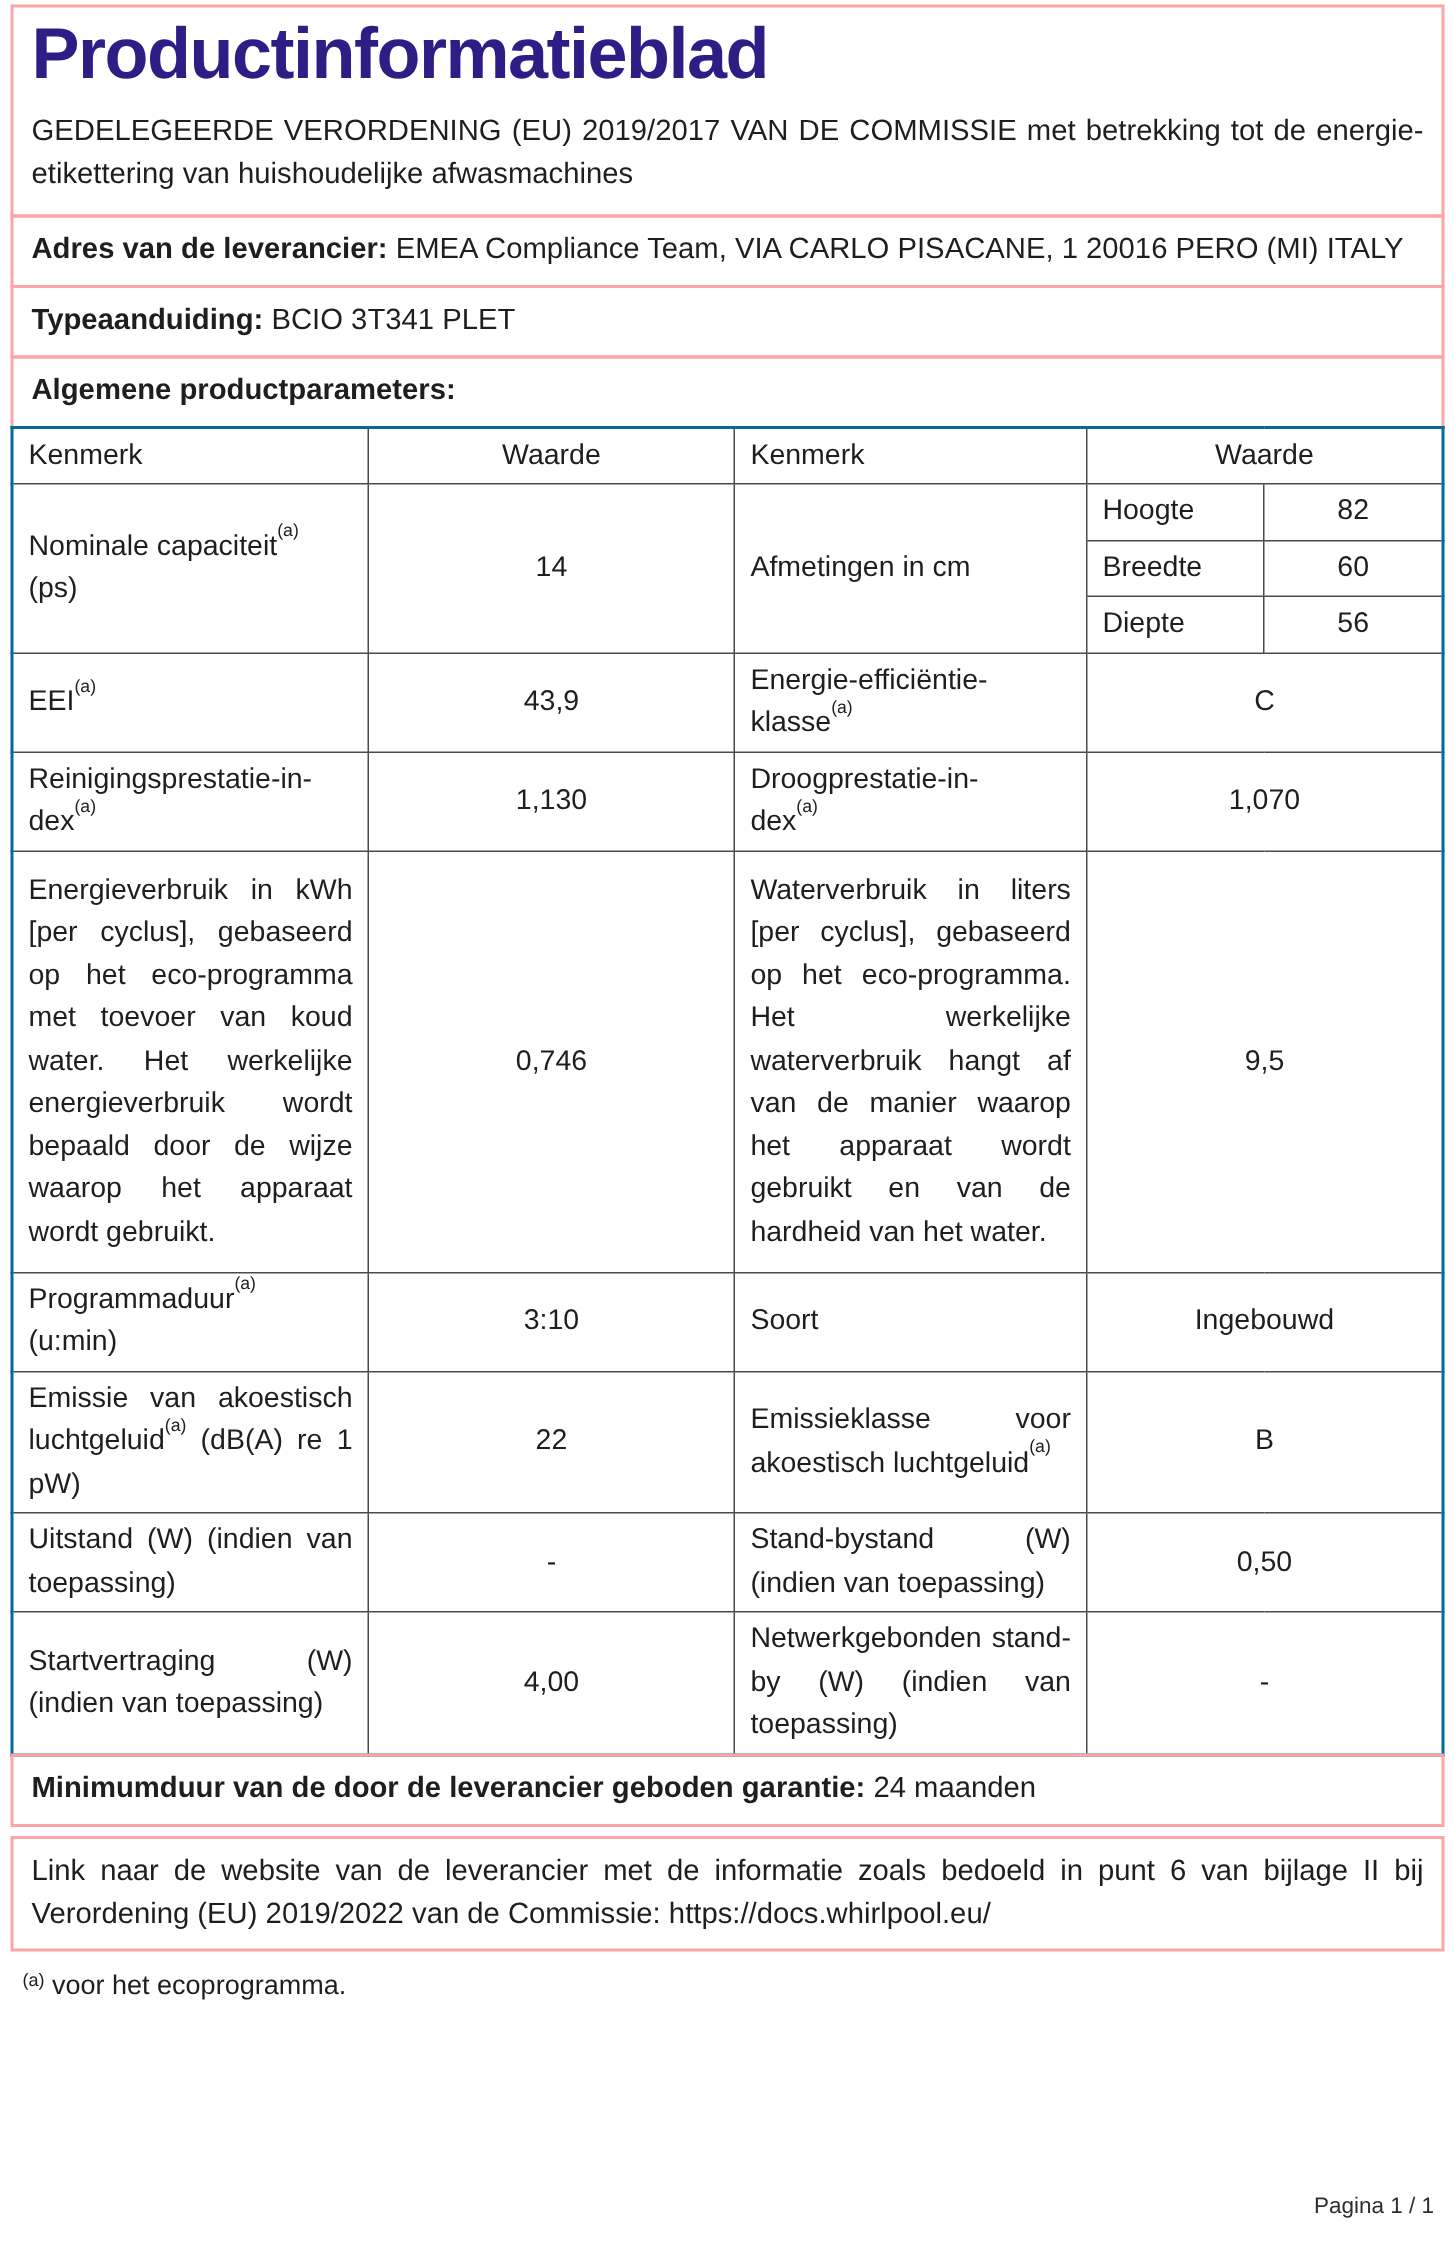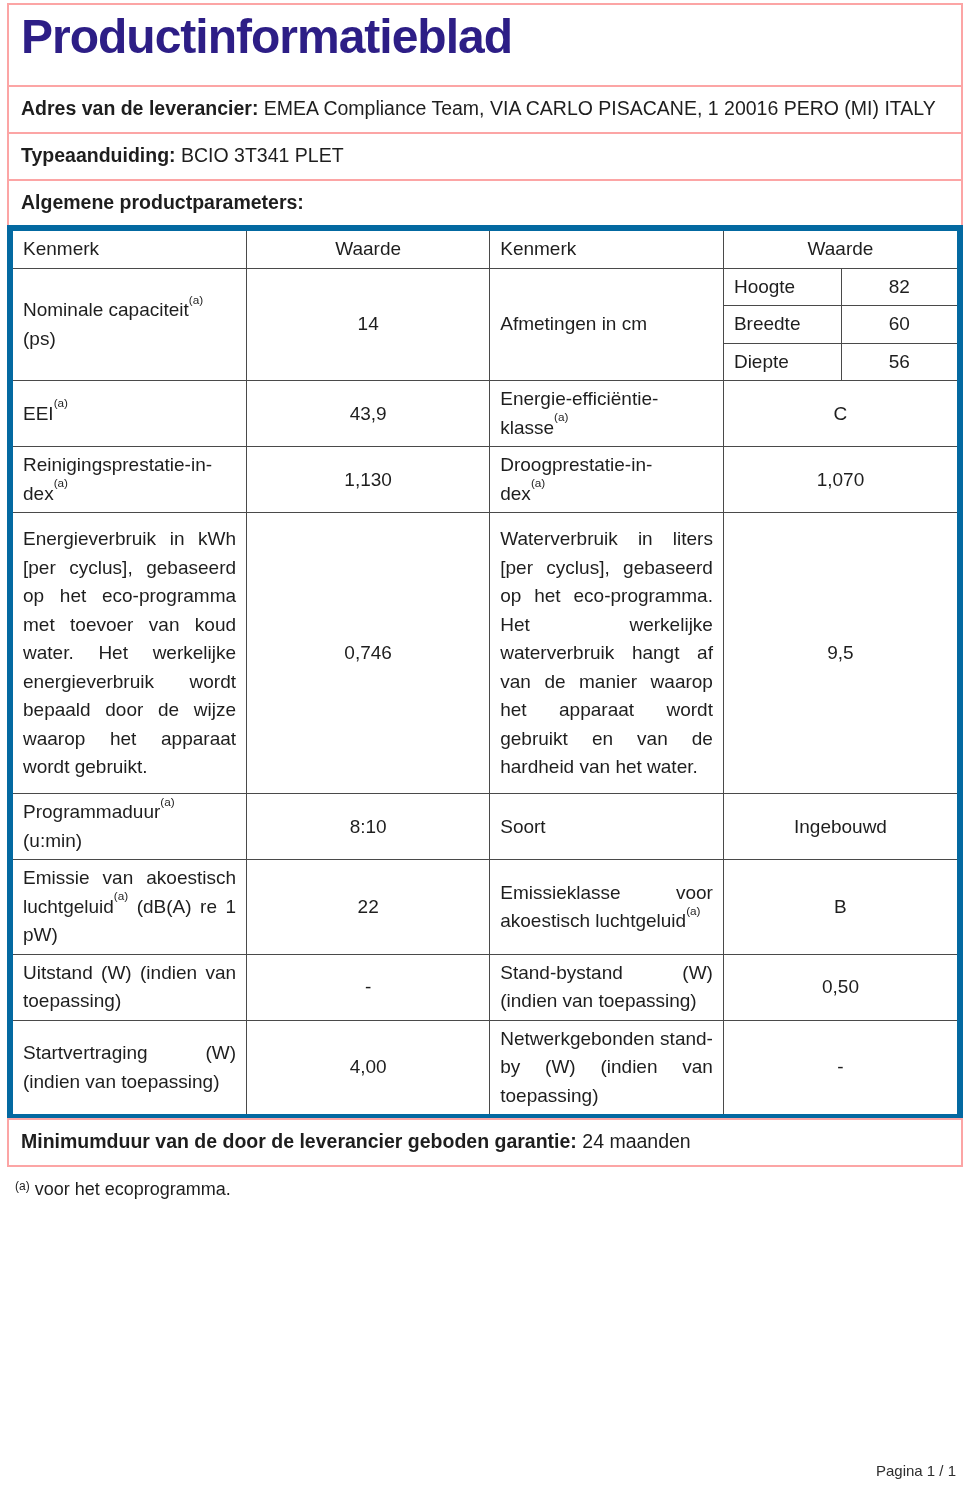--- a/index.html
+++ b/index.html
@@ -29,21 +29,21 @@
     letter-spacing:-1px;
     text-align:left;
   }
   .reg-text { font-size:19.5px; line-height:1.5; }
   .b { font-weight:bold; }
 
   table.params {
     width:100%;
     border-collapse:collapse;
     table-layout:fixed;
-    border:6px solid #0369a1;
+    border:2px solid #0369a1;
     margin-top:-2px;
   }
   table.params td {
     border:1.5px solid #4a4a4a;
     padding:4px 10px;
     font-size:19px;
     line-height:1.5;
     vertical-align:middle;
     overflow:hidden;
     word-wrap:break-word;
@@ -82,20 +82,21 @@
     color:#2e2e2e;
   }
 </style>
 </head>
 <body>
 
 <div class="page">
 
   <div class="box top-box">
     <h1 class="doc-title" style="color:#2d1e86">Productinformatieblad</h1>
+    <div class="reg-text">GEDELEGEERDE VERORDENING (EU) 2019/2017 VAN DE COMMISSIE met betrekking tot de energie-etikettering van huishoudelijke afwasmachines</div>
   </div>
 
 
   <div class="box">
     <span class="b">Adres van de leverancier:</span>
     <span>EMEA Compliance Team, VIA CARLO PISACANE, 1 20016 PERO (MI) ITALY</span>
   </div>
 
   <div class="box">
     <span class="b">Typeaanduiding:</span>
@@ -159,21 +160,21 @@
       <tr class="h-energy">
         <td class="lbl">Energieverbruik in kWh [per cyclus], gebaseerd op het eco-programma met toevoer van koud water. Het werkelijke energieverbruik wordt bepaald door de wijze waarop het apparaat wordt gebruikt.</td>
         <td class="val">0,746</td>
         <td class="lbl">Waterverbruik in liters [per cyclus], gebaseerd op het eco-programma. Het werkelijke waterverbruik hangt af van de manier waarop het apparaat wordt gebruikt en van de hardheid van het water.</td>
         <td class="val" colspan="2">9,5</td>
       </tr>
 
       <tr class="h-prog">
         <td class="lbl pre">Programmaduur<sup>(a)</sup>
 (u:min)</td>
-        <td class="val">8:10</td>
+        <td class="val">3:10</td>
         <td class="lbl">Soort</td>
         <td class="val" colspan="2">Ingebouwd</td>
       </tr>
 
       <tr class="h-emis">
         <td class="lbl">Emissie van akoestisch luchtgeluid<sup>(a)</sup> (dB(A) re 1 pW)</td>
         <td class="val">22</td>
         <td class="lbl">Emissieklasse voor akoestisch luchtgeluid<sup>(a)</sup></td>
         <td class="val" colspan="2">B</td>
       </tr>
@@ -193,20 +194,24 @@
       </tr>
     </tbody>
   </table>
 
   <div class="box">
     <span class="b">Minimumduur van de door de leverancier geboden garantie:</span>
     <span>24 maanden</span>
   </div>
 
 
+  <div class="box gap-above">
+    <span>Link naar de website van de leverancier met de informatie zoals bedoeld in punt 6 van bijlage II bij Verordening (EU) 2019/2022 van de Commissie:</span>
+    <span>https://docs.whirlpool.eu/</span>
+  </div>
 
   <div class="footnote">
     <span class="fn-marker">(a)</span>
     <span>voor het ecoprogramma.</span>
   </div>
 
   <div class="page-number">Pagina 1 / 1</div>
 
 </div>
 

